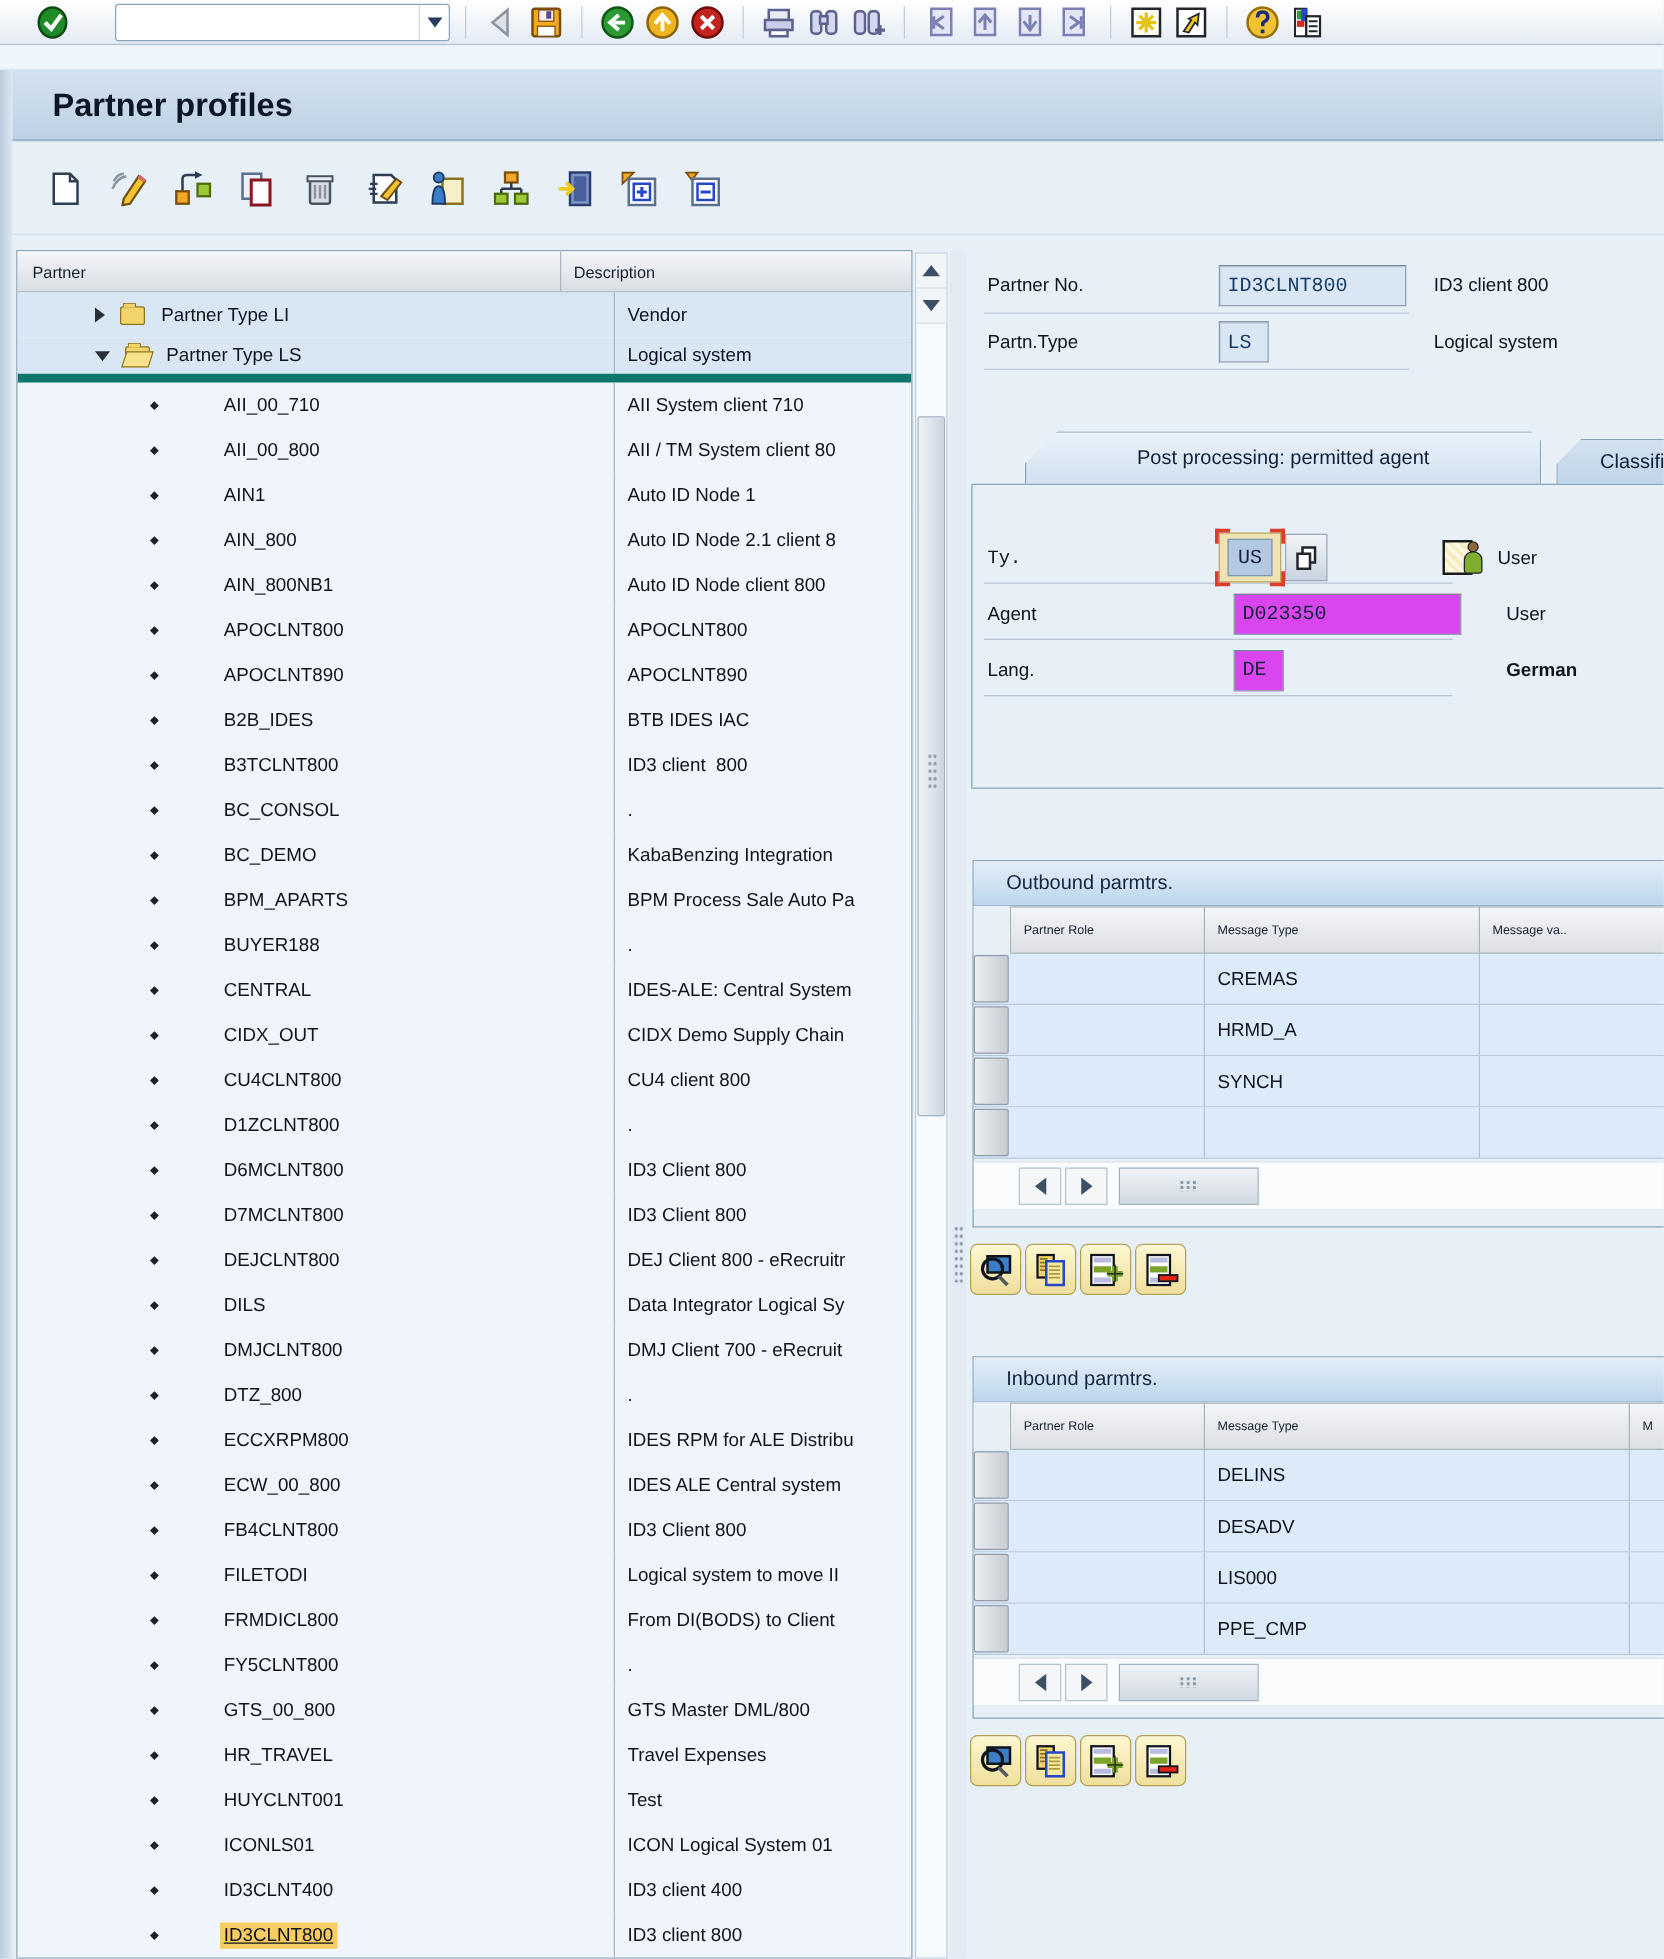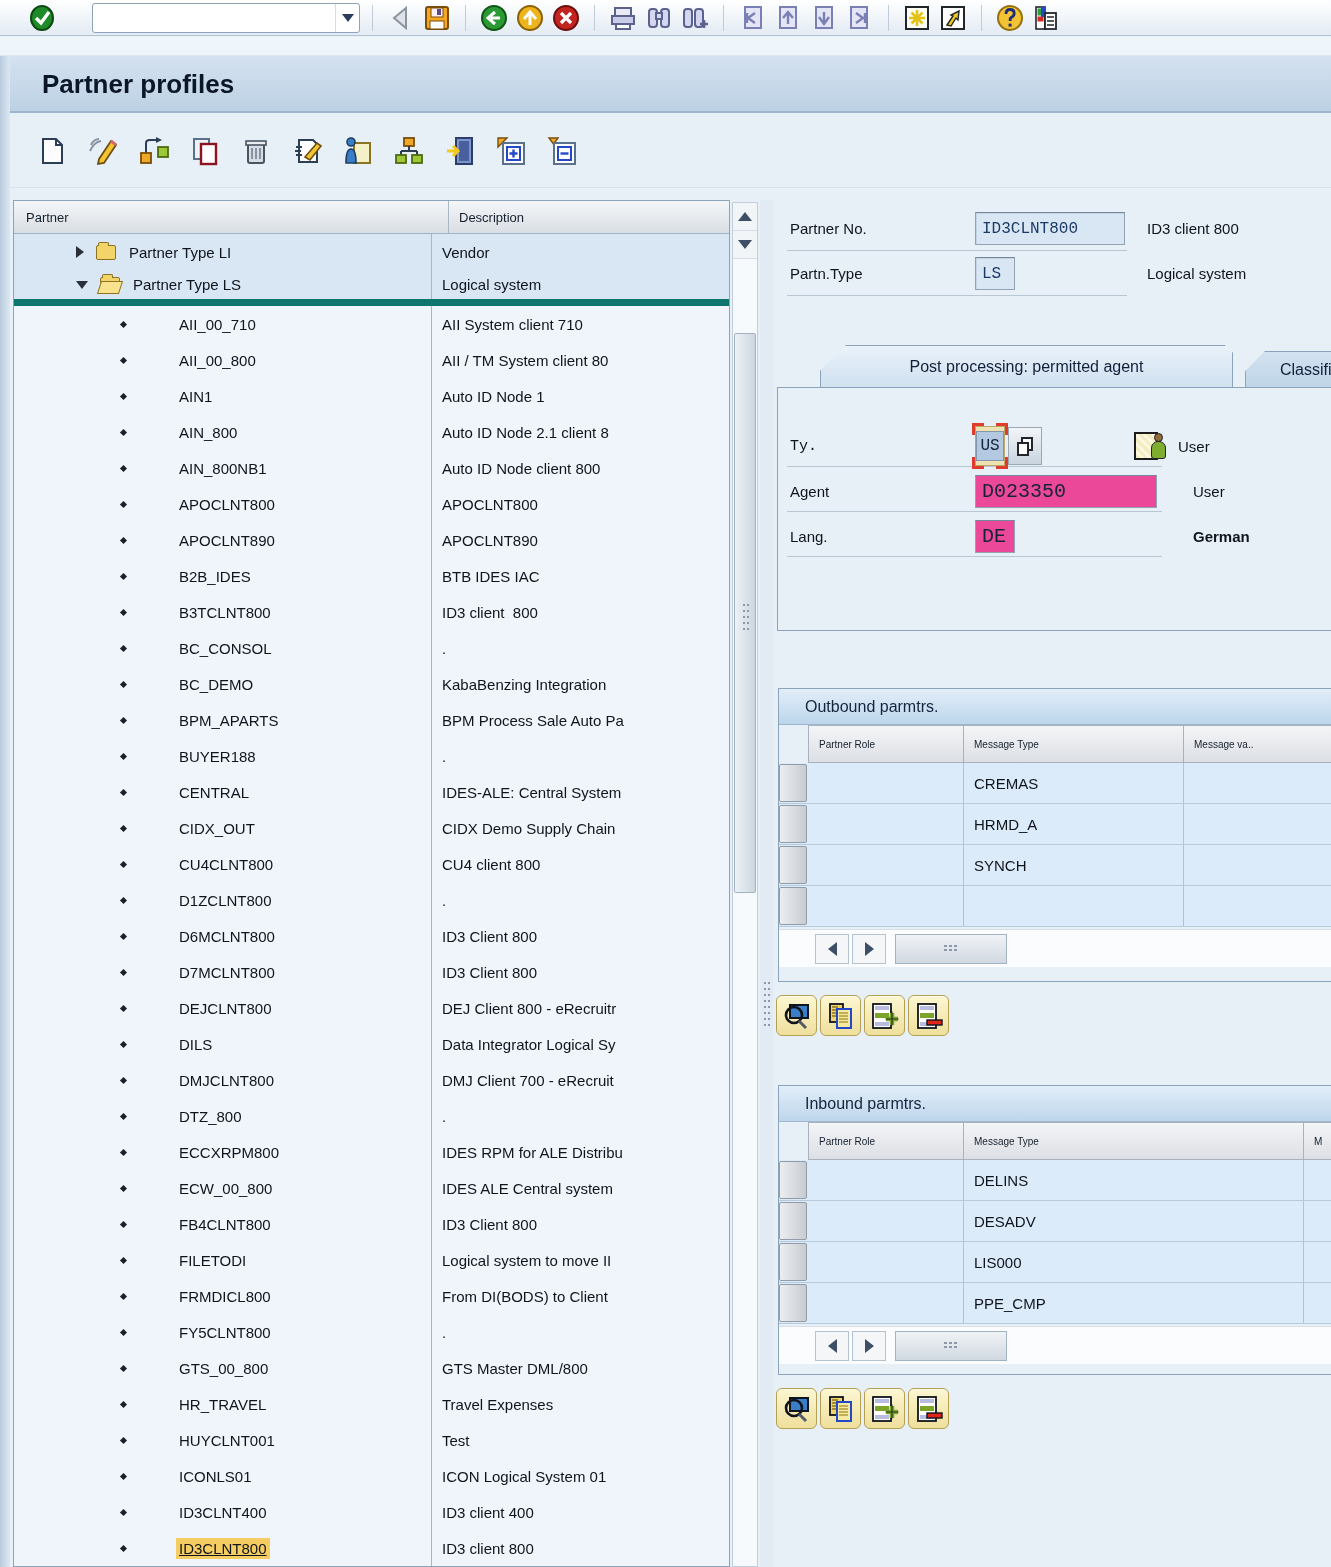--- a/index.html
+++ b/index.html
@@ -35,21 +35,21 @@
   
   #tree-panel { position:absolute; left:13px; top:200px; width:717px; height:1367px;
     border:1px solid #8ba3bb; background:#eff5fb; overflow:hidden; }
   #tree-header { display:flex; height:33px; background:linear-gradient(#f4f6f8,#d9dee4);
     border-bottom:1px solid #9fb2c4; font-size:13px; color:#15202e; }
   #tree-header .hc { display:flex; align-items:center; padding-left:12px; }
   #tree-header .hc1 { width:435px; border-right:1px solid #a7b7c6; }
   #tree-header .hc2 { flex:1; padding-left:10px; }
   .tree-row { display:flex; height:36px; }
   .tree-row .cell { display:flex; align-items:center; white-space:pre; overflow:hidden; }
-  .tree-row .partner { width:418px; border-right:1px solid #a7b7c6; }
+  .tree-row .partner { width:478px; border-right:1px solid #a7b7c6; }
   .tree-row .desc { flex:1; padding-left:10px; }
   .tree-row.folder { background:#d9e7f5; }
   .tree-row.folder-open-row { border-bottom:7px solid #0f766e; }
   .expander { width:0; height:0; margin-left:62px; margin-right:12px; flex:0 0 auto; }
   .exp-right { border-top:6px solid transparent; border-bottom:6px solid transparent; border-left:8px solid #2a2f38; }
   .exp-down { border-left:6px solid transparent; border-right:6px solid transparent; border-top:8px solid #2a2f38; }
   .folder-ic { width:20px; height:15px; background:#f2d469; border:1px solid #8c7322; border-radius:2px; position:relative; margin-right:10px; flex:0 0 auto; }
   .folder-ic::before { content:""; position:absolute; left:1px; top:-4px; width:9px; height:3px; background:#f2d469; border:1px solid #8c7322; border-bottom:none; border-radius:2px 2px 0 0; }
   .folder-ic.open::after { content:""; position:absolute; left:-2px; top:3px; width:20px; height:11px; background:#f8e28e; border:1px solid #8c7322; transform:skewX(-18deg); }
   .bullet { width:5px; height:5px; background:#1c1f26; transform:rotate(45deg); margin-left:107px; margin-right:50px; flex:0 0 auto; }
@@ -70,36 +70,36 @@
   
   #splitter { position:absolute; left:760px; top:200px; width:13px; height:1367px; background:#e2ebf4; }
   #splitter .grip-v { left:3px; top:780px; height:46px; }
 
   
   #detail { position:absolute; left:775px; top:188px; width:556px; height:1379px; }
   .frow { position:absolute; display:flex; align-items:center; }
   .flabel { width:185px; font-size:15px; color:#10141c; }
   .dfield { background:#d9e7f4; border:1px solid #93a2b2; border-top-color:#76879a; box-shadow:inset 1px 1px 0 #c3d4e4;
     height:33px; display:flex; align-items:center; padding:0 6px; color:#1c3a66; font-size:16px; }
-  .efield { background:#ec4899; border:1px solid #93a2b2; border-top-color:#76879a; height:33px; display:flex; align-items:center; padding:0 6px; color:#16213a; font-size:20px; }
+  .efield { background:#d946ef; border:1px solid #93a2b2; border-top-color:#76879a; height:33px; display:flex; align-items:center; padding:0 6px; color:#16213a; font-size:16px;margin-left:12px; }
   .ftext { margin-left:22px; font-size:15px; color:#10141c; }
   .underline-row { position:absolute; border-bottom:1px solid #b9c6d3; }
 
   
   #tabstrip { position:absolute; left:12px; top:157px; width:560px; height:43px; }
   .tab { position:absolute; bottom:0; height:43px; display:flex; align-items:center; justify-content:center;
     font-size:16px; color:#10203a; border:1px solid #8ba3bb; border-bottom:none; }
   #tab-active { left:33px; width:413px; background:linear-gradient(#eaf2fa,#cfe0ef);
     clip-path:polygon(26px 0, 98% 0, 100% 18%, 100% 100%, 0 100%, 0 60%); border-radius:4px 6px 0 0; }
   #tab-inactive { left:458px; width:140px; height:37px; background:linear-gradient(#d3e2f0,#bed4e7);
     clip-path:polygon(20px 0, 100% 0, 100% 100%, 0 100%, 0 55%); justify-content:flex-start; padding-left:34px; }
   #tab-panel { position:absolute; left:2px; top:199px; width:570px; height:244px; border:1px solid #8ba3bb; background:#e7eff7; }
 
   
-  #ty-wrap { position:relative; width:30px; height:40px; background:#efe3b4; border:1px solid #b9a868;
+  #ty-wrap { position:relative; width:50px; height:40px; background:#efe3b4; border:1px solid #b9a868;
     display:flex; align-items:center; justify-content:center; }
   #ty-field { width:36px; height:30px; background:#b3c9e2; color:#16213a; font-size:16px;
     display:flex; align-items:center; justify-content:center; border:1px solid #8496aa; }
   .fc::before { content:""; position:absolute; left:-4px; top:-4px; width:9px; height:9px; border-left:3px solid #e03c2e; border-top:3px solid #e03c2e; }
   .fc::after { content:""; position:absolute; right:-4px; bottom:-4px; width:9px; height:9px; border-right:3px solid #e03c2e; border-bottom:3px solid #e03c2e; }
   .fc2::before { content:""; position:absolute; right:-4px; top:-4px; width:9px; height:9px; border-right:3px solid #e03c2e; border-top:3px solid #e03c2e; }
   .fc2::after { content:""; position:absolute; left:-4px; bottom:-4px; width:9px; height:9px; border-left:3px solid #e03c2e; border-bottom:3px solid #e03c2e; }
   #multi-btn { width:34px; height:38px; background:linear-gradient(#f2f5f8,#c9d4df); border:1px solid #9aa8b6;
     display:flex; align-items:center; justify-content:center; margin-left:3px; }
 

